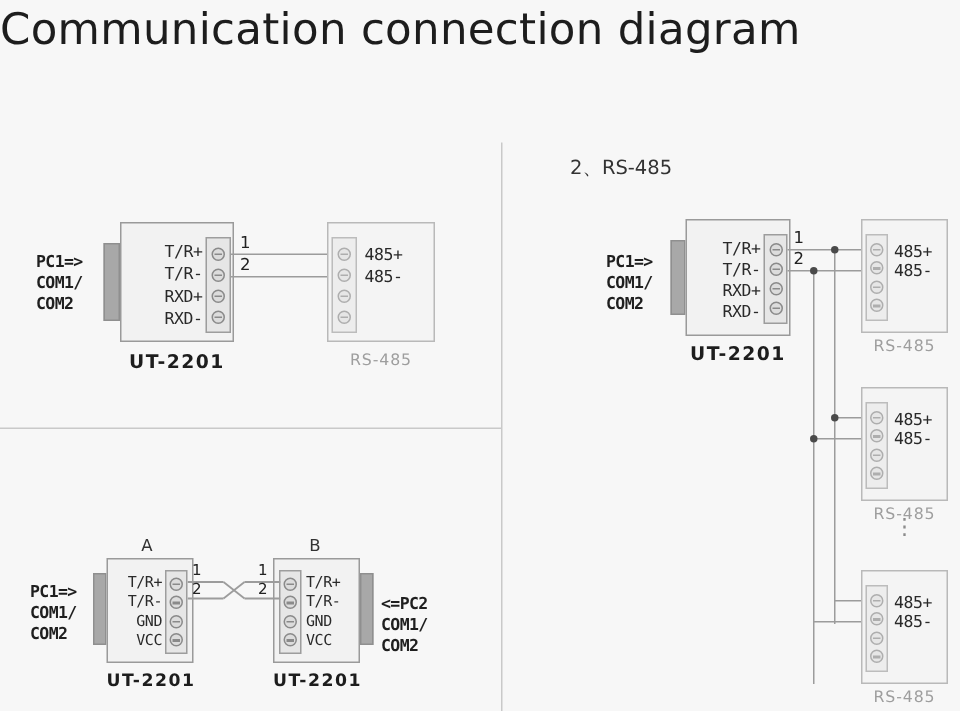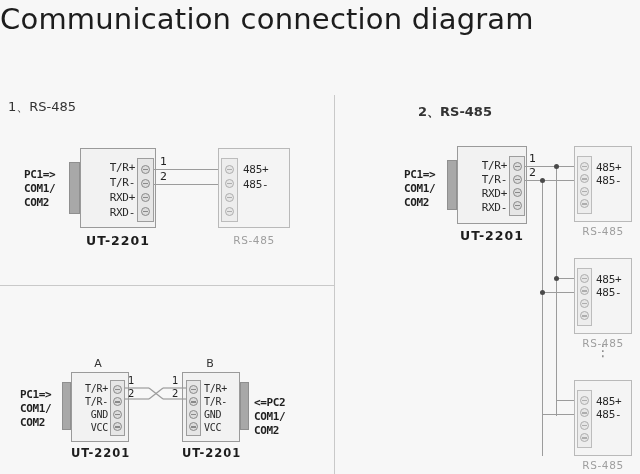--- a/index.html
+++ b/index.html
@@ -117,21 +117,20 @@
 </head>
 <body>
 
 <div id="stage">
 
   <div class="abs" id="title">Communication connection diagram</div>
 
   <div class="abs divider-v" style="left:334px;top:95px;height:379px;"></div>
   <div class="abs divider-h" style="left:0px;top:285px;width:334px;"></div>
 
-  <div class="abs sect-title" style="left:8px;top:98px;">1、RS-485</div>
 
   <div class="abs pclabel" style="left:24px;top:168px;white-space:pre;">PC1=&gt;
 COM1/
 COM2</div>
 
   <div class="abs db9" style="left:69px;top:162px;width:11px;height:52px;"></div>
 
   <div class="abs dev-box" style="left:80px;top:148px;width:76px;height:80px;"></div>
 
   <div class="abs pinlabel" style="left:95px;top:161px;width:40px;">T/R+</div>
@@ -157,21 +156,21 @@
   <div class="abs strip light" style="left:221px;top:158px;width:17px;height:64px;padding:3px 0;">
     <div class="screw"></div>
     <div class="screw"></div>
     <div class="screw"></div>
     <div class="screw"></div>
   </div>
   <div class="abs pinlabel left-al" style="left:243px;top:163px;">485+</div>
   <div class="abs pinlabel left-al" style="left:243px;top:178px;">485-</div>
   <div class="abs caption light" style="left:218px;top:234px;width:72px;">RS-485</div>
 
-  <div class="abs sect-title" style="left:418px;top:103px;font-weight:bold;">2、RS-485</div>
+  <div class="abs sect-title" style="left:380px;top:103px;">2、RS-485</div>
 
   <div class="abs pclabel" style="left:404px;top:168px;white-space:pre;">PC1=&gt;
 COM1/
 COM2</div>
 
   <div class="abs db9" style="left:447px;top:160px;width:10px;height:50px;"></div>
   <div class="abs dev-box" style="left:457px;top:146px;width:70px;height:78px;"></div>
 
   <div class="abs pinlabel" style="left:467px;top:159px;width:40px;">T/R+</div>
   <div class="abs pinlabel" style="left:467px;top:173px;width:40px;">T/R-</div>

